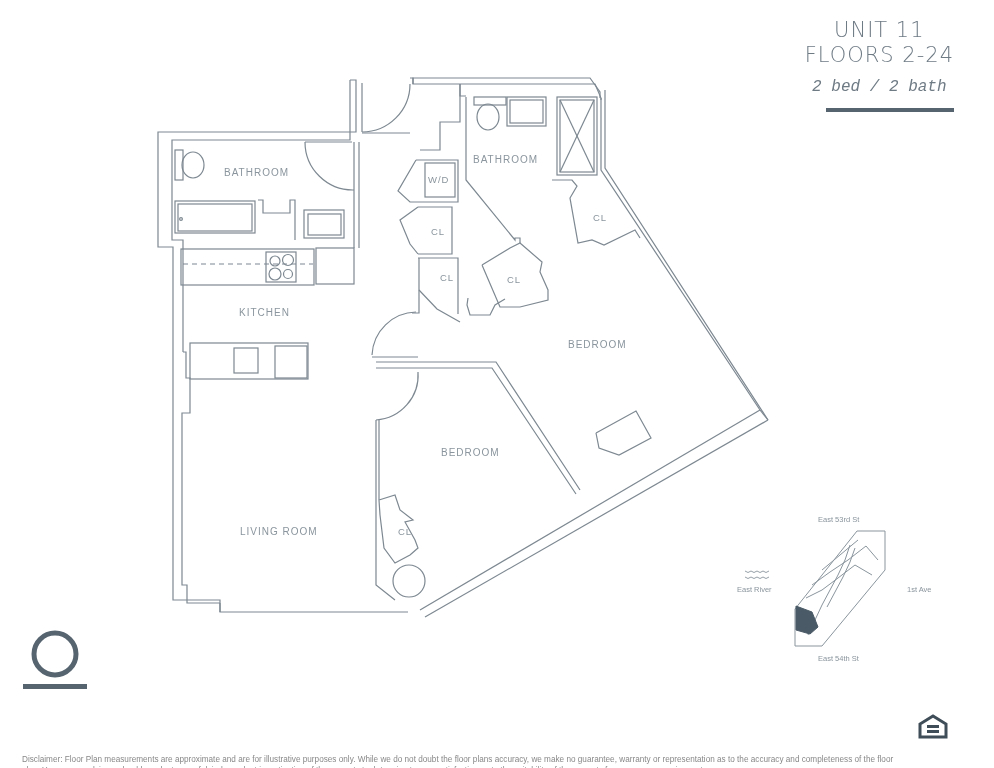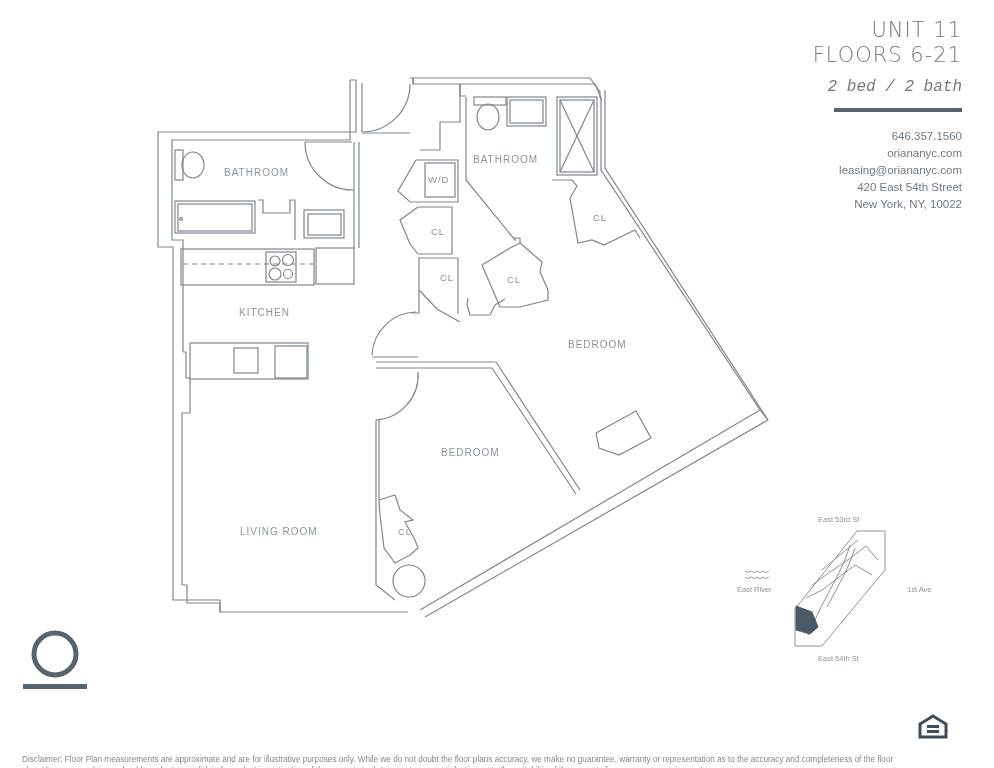--- a/index.html
+++ b/index.html
@@ -1,41 +1,34 @@
 <!DOCTYPE html>
 <html><head>
 <meta charset="utf-8">
 <style>
   html,body{margin:0;padding:0;background:#fff;}
   body{width:994px;height:768px;position:relative;overflow:hidden;font-family:"Liberation Sans",sans-serif;color:#5a6670;}
-  .info{position:absolute;right:32px;top:18px;text-align:right;}
+  .info{position:absolute;right:40px;top:18px;text-align:center;}
   .unit-title{font-family:"DejaVu Sans",sans-serif;font-weight:200;font-size:21px;letter-spacing:1px;color:#6e7a84;line-height:25px;}
   .beds{font-family:Liberation Mono, monospace;font-style:italic;font-size:16px;color:#6e7a84;margin-top:10px;}
   .rule{width:128px;height:4px;background:#566470;margin:12px 0 0 auto;}
   .contact{margin-top:16px;font-size:11.5px;line-height:17px;color:#6e7a84;}
   svg.plan{position:absolute;left:0;top:0;}
   .disclaimer{position:absolute;left:22px;top:754px;width:880px;font-size:8.2px;line-height:11px;color:#888;}
   .eho{position:absolute;left:918px;top:714px;}
   .logo{position:absolute;left:22px;top:628px;}
 </style>
 </head>
 <body>
 
 <div class="info">
   <div class="unit-title">UNIT 11</div>
-  <div class="unit-title">FLOORS 6-21</div>
+  <div class="unit-title">FLOORS 2-24</div>
   <div class="beds">2 bed / 2 bath</div>
   <div class="rule"></div>
-  <div class="contact">
-    <div>646.357.1560</div>
-    <div>oriananyc.com</div>
-    <div>leasing@oriananyc.com</div>
-    <div>420 East 54th Street</div>
-    <div>New York, NY, 10022</div>
-  </div>
 </div>
 
 <svg class="plan" width="994" height="768" viewBox="0 0 994 768" fill="none" stroke="#7d8891" stroke-width="1.2" font-family="Liberation Sans, sans-serif">
 
   <g>
     <polyline points="350,80 356,80 356,132 158,132 158,247 173,247 173,600 220,600 220,612 408,612"></polyline>
     <polyline points="350,80 350,140 172,140 172,240 183,240 183,352"></polyline>
     <polyline points="183,352 186,352 186,378 190,378 190,413 182,413 182,585 187,585 187,603 220,603"></polyline>
     <line x1="220" y1="612" x2="220" y2="603"></line>
     <line x1="362" y1="83" x2="362" y2="132"></line>

